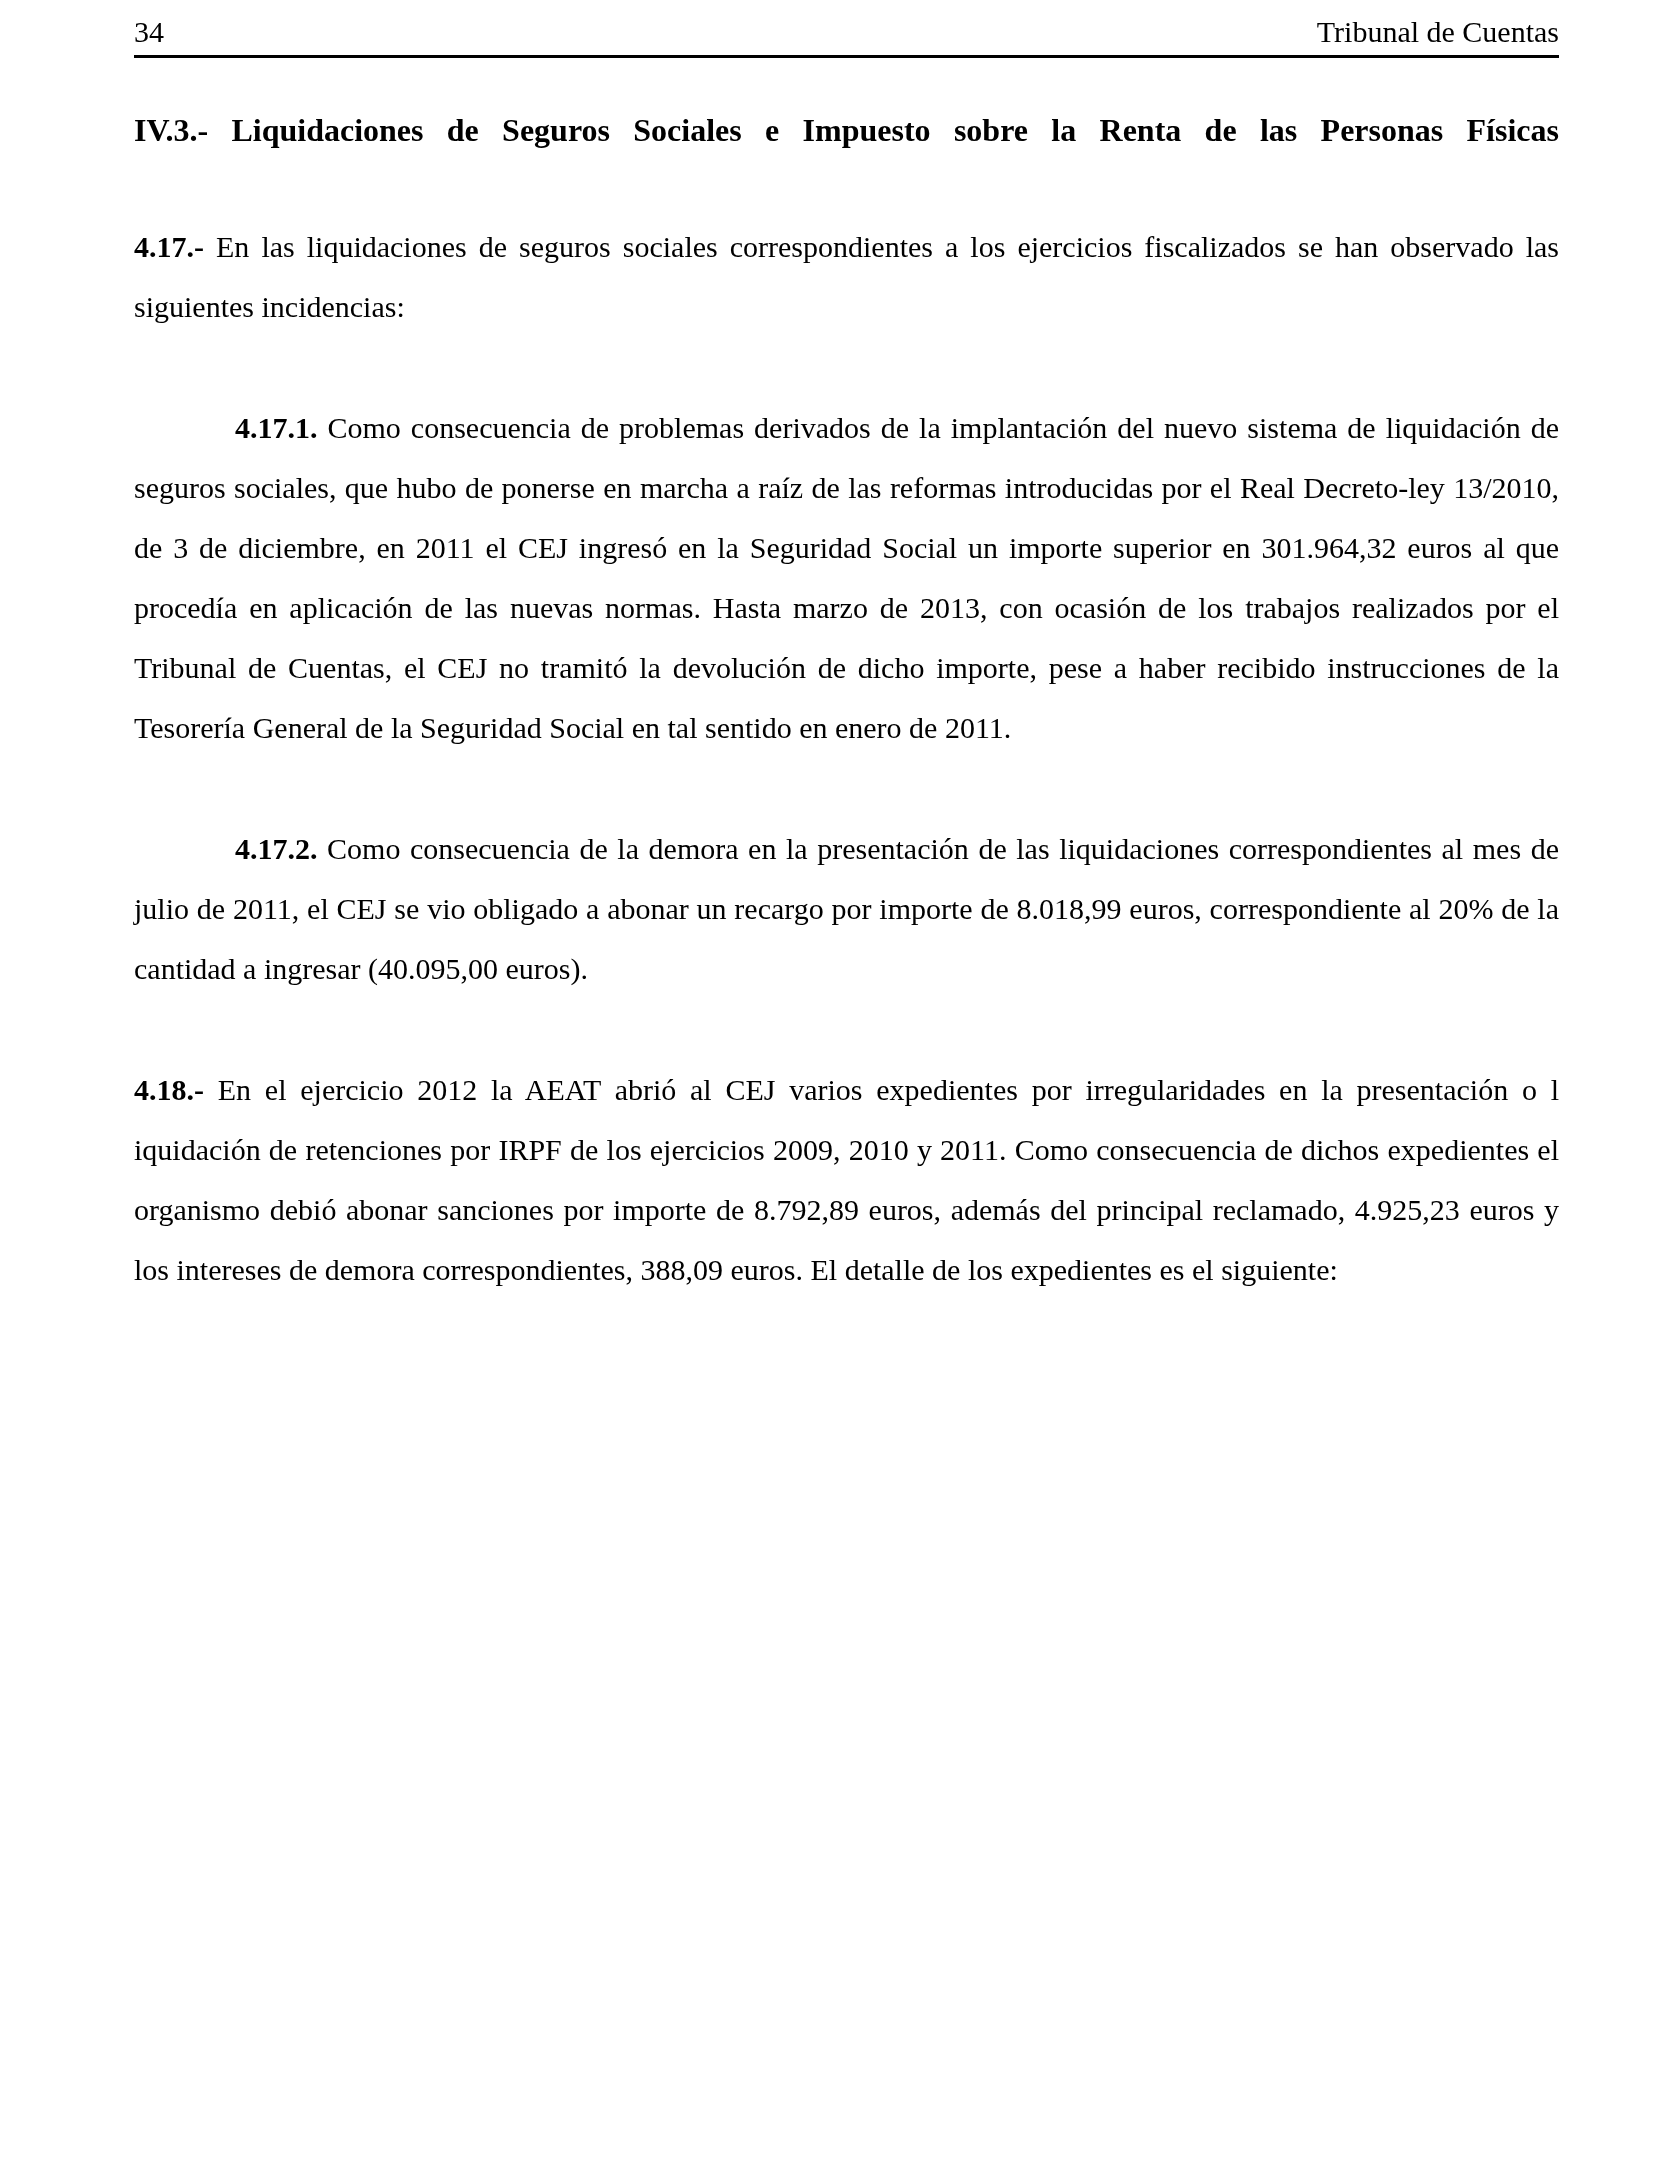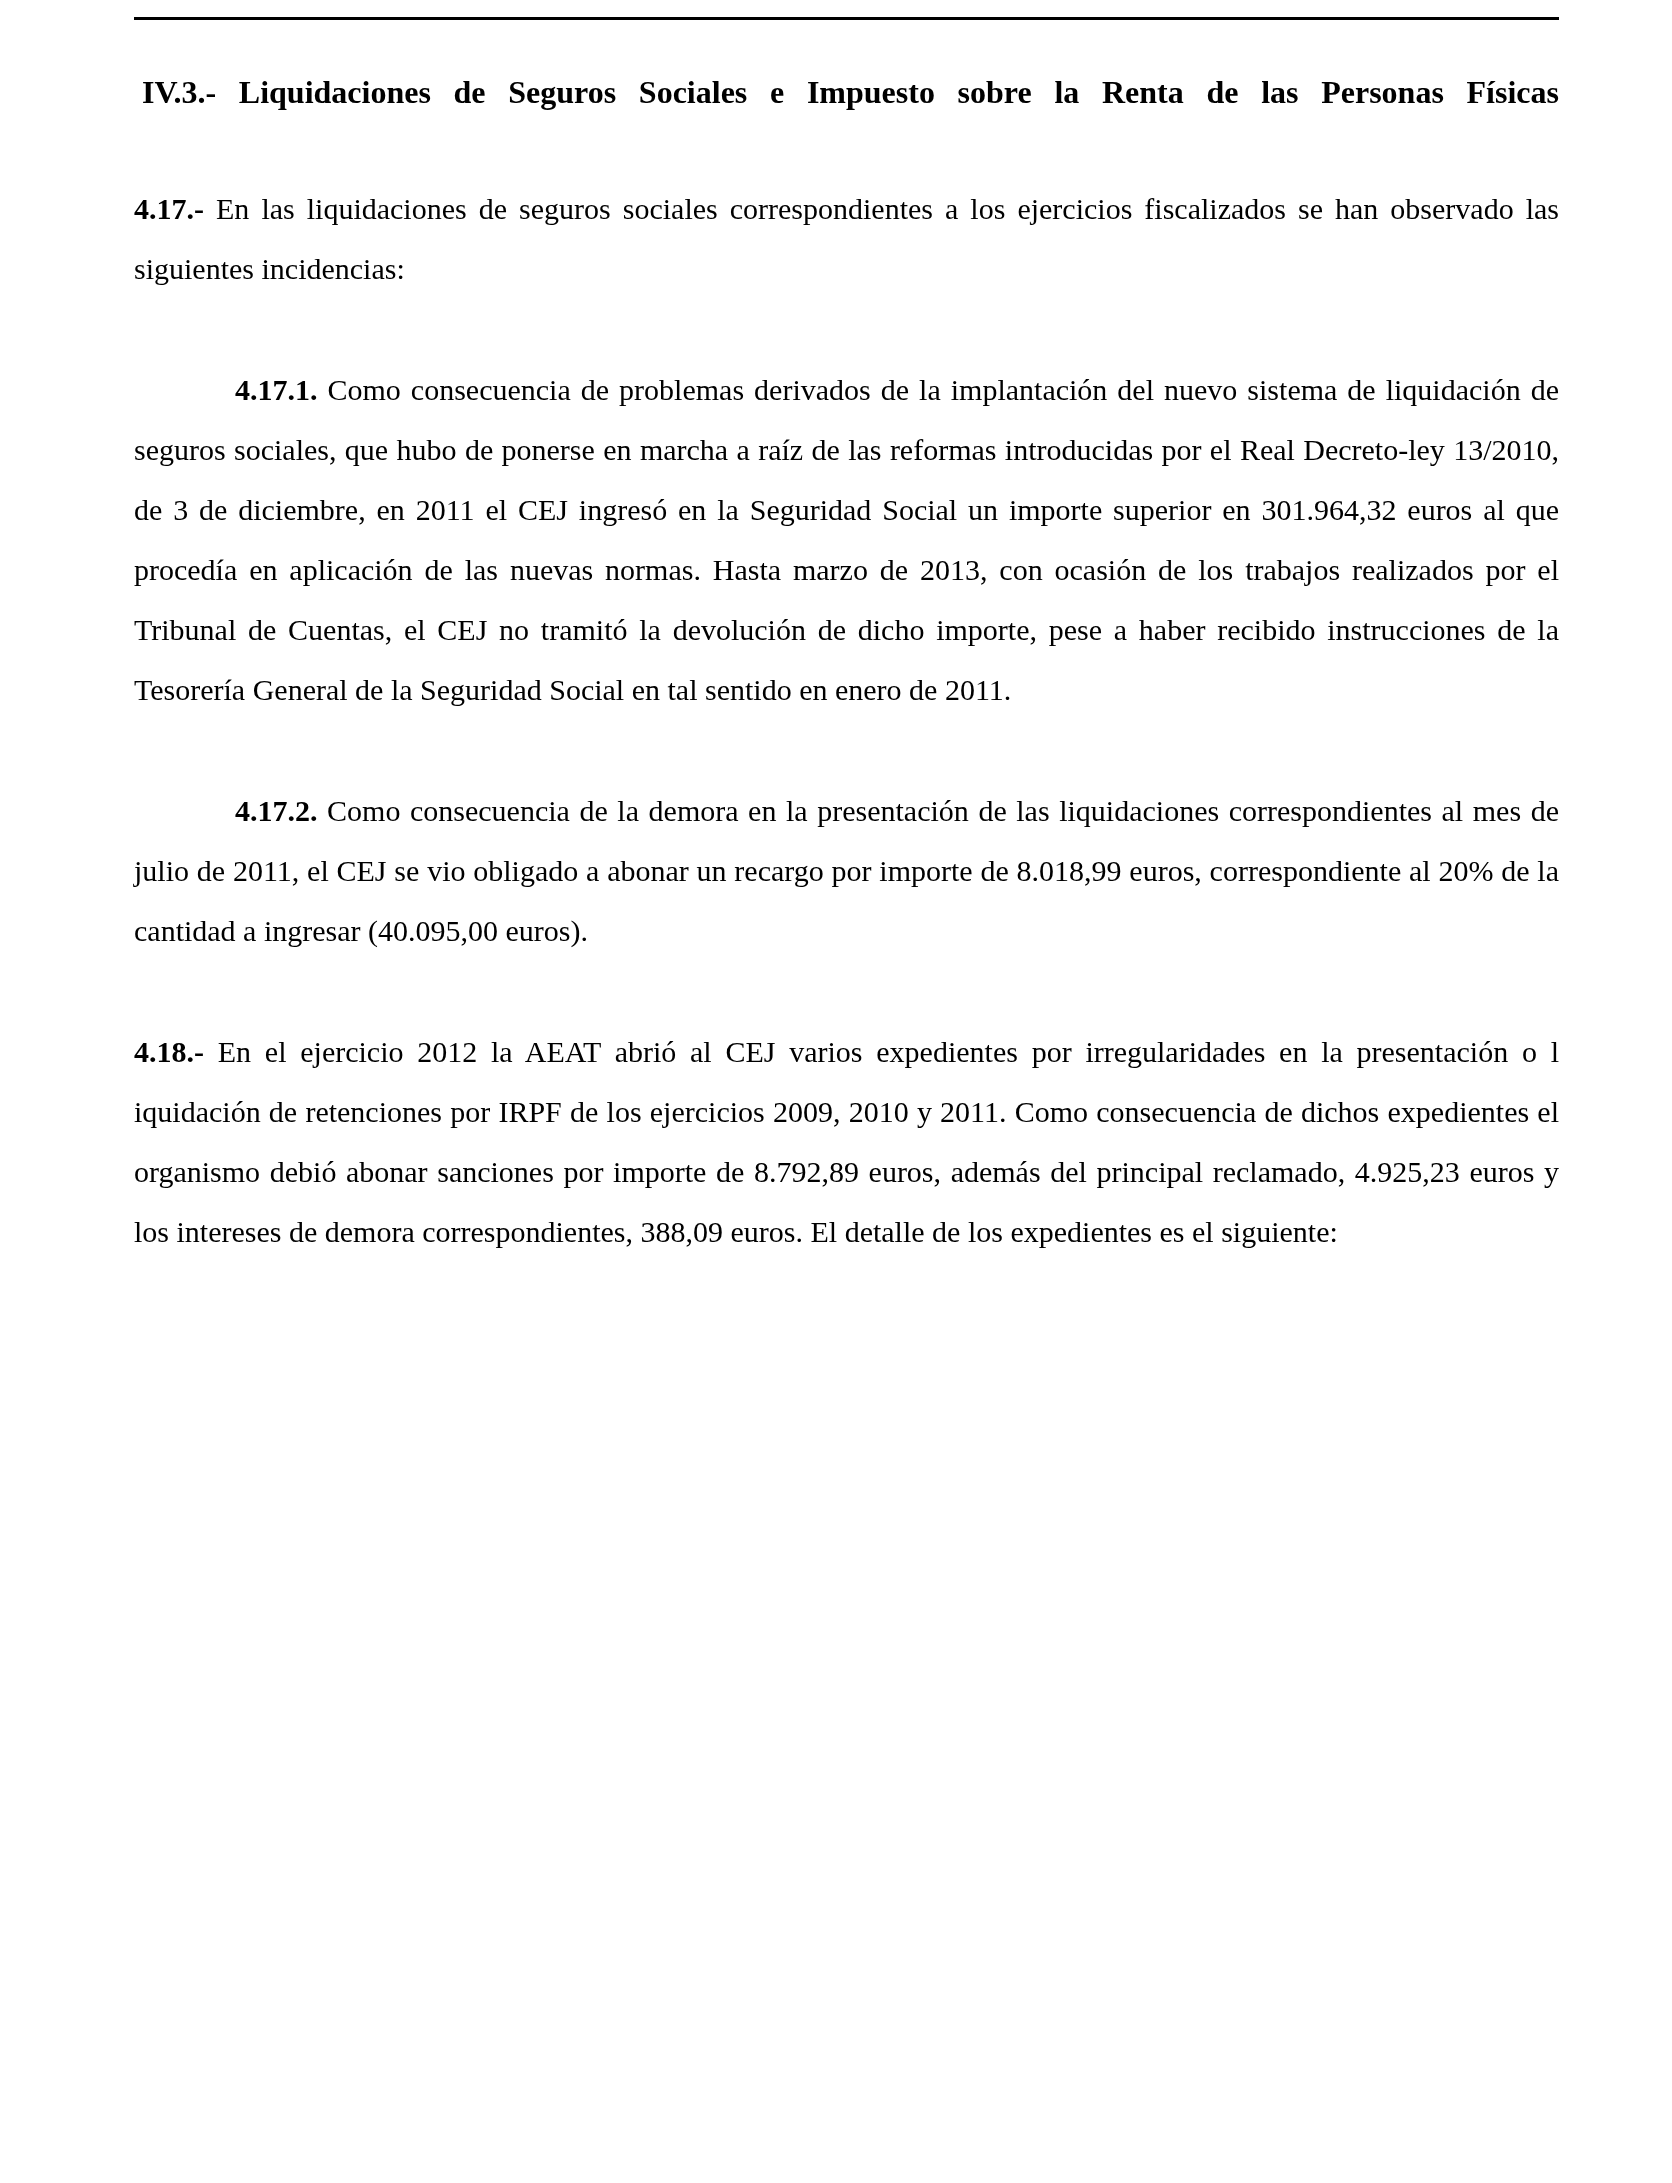--- a/index.html
+++ b/index.html
@@ -32,21 +32,20 @@
   }
   .title {
     font-size: 32px;
     font-weight: 700;
     line-height: 60px;
     margin: 42px 0 57px 0;
   }
   .title-line1 {
     text-align: justify;
     text-align-last: justify;
-    margin-left: 8px;
   }
   .title-line2 .close-paren {
     font-style: italic;
     font-weight: 400;
   }
   .body-text .para {
     font-size: 30px;
     line-height: 60px;
     margin: 0 0 61px 0;
     text-align: justify;
@@ -57,20 +56,24 @@
   }
   .plabel {
     font-weight: 700;
   }
 </style>
 </head>
 <body>
 
 <div class="page">
 
+  <div class="header">
+    <span>34</span>
+    <span>Tribunal de Cuentas</span>
+  </div>
 
   <hr class="rule">
 
   <h1 class="title">
     <div class="title-line1">IV.3.- Liquidaciones de Seguros Sociales e Impuesto sobre la Renta de las Personas Físicas</div>
   </h1>
 
   <main class="body-text">
     <p class="para"><strong class="plabel">4.17.-</strong><span class="ptext"> En las liquidaciones de seguros sociales correspondientes a los ejercicios fiscalizados se han observado las siguientes incidencias:</span></p>
 

